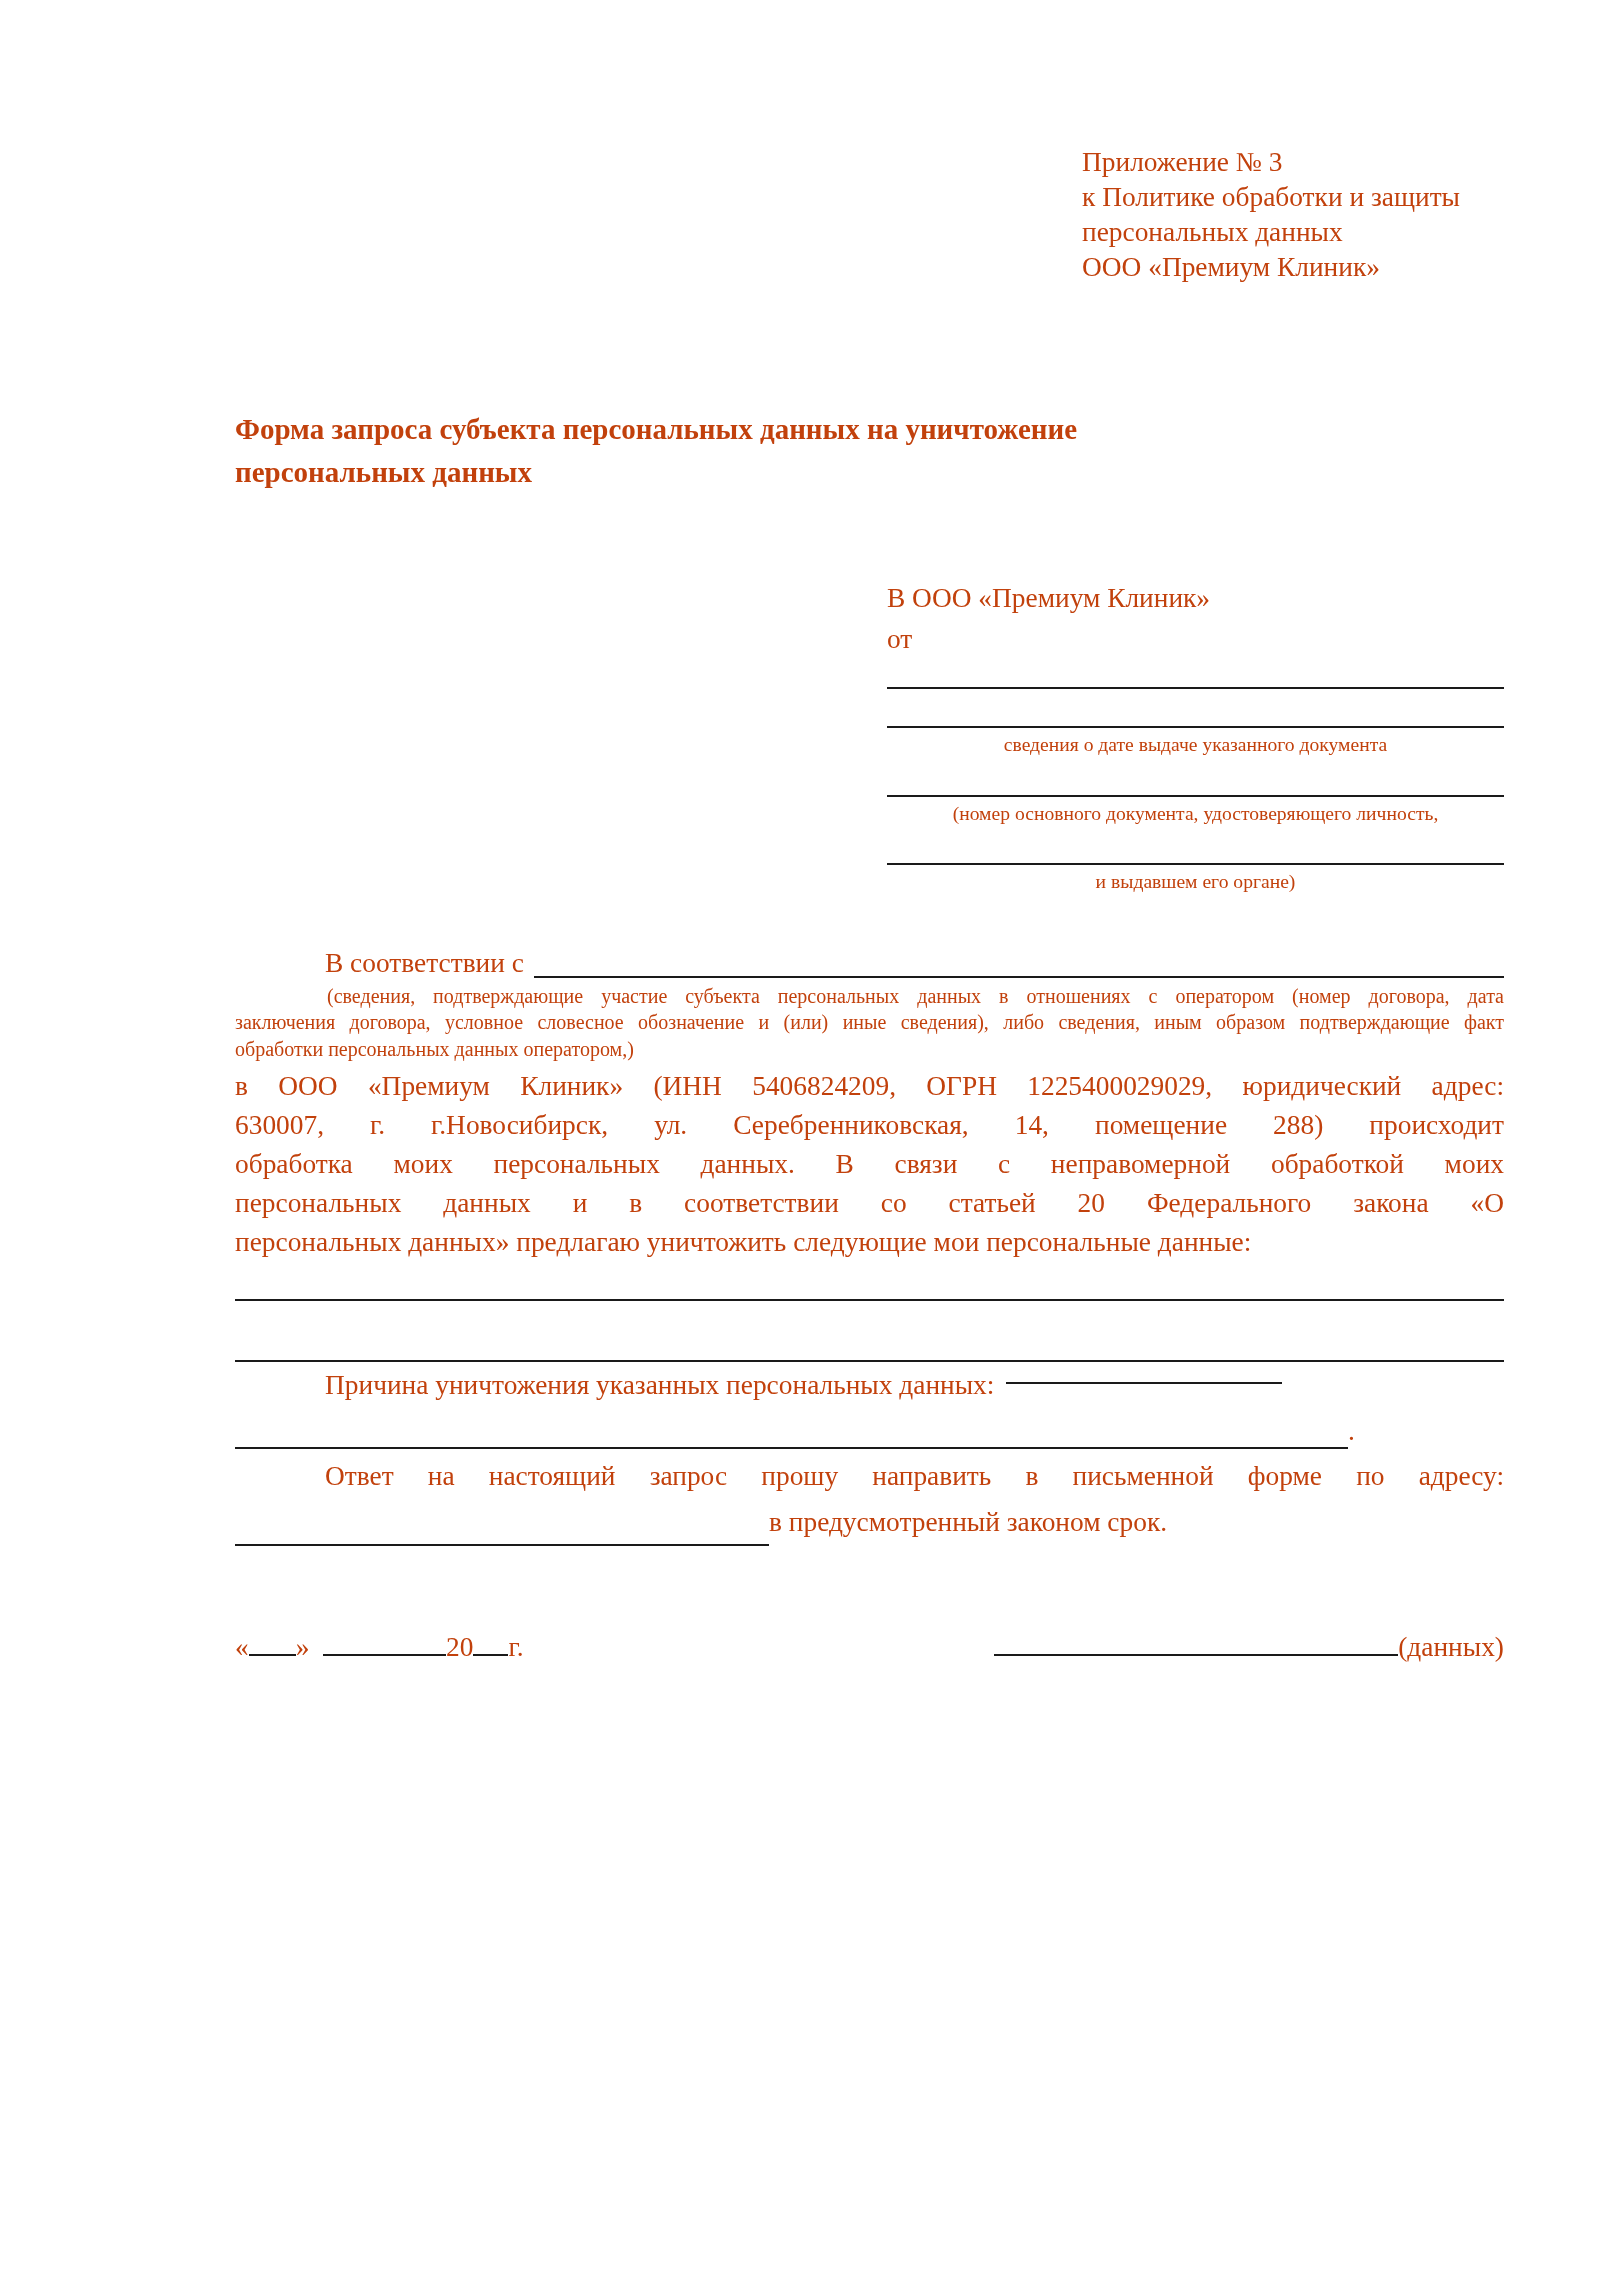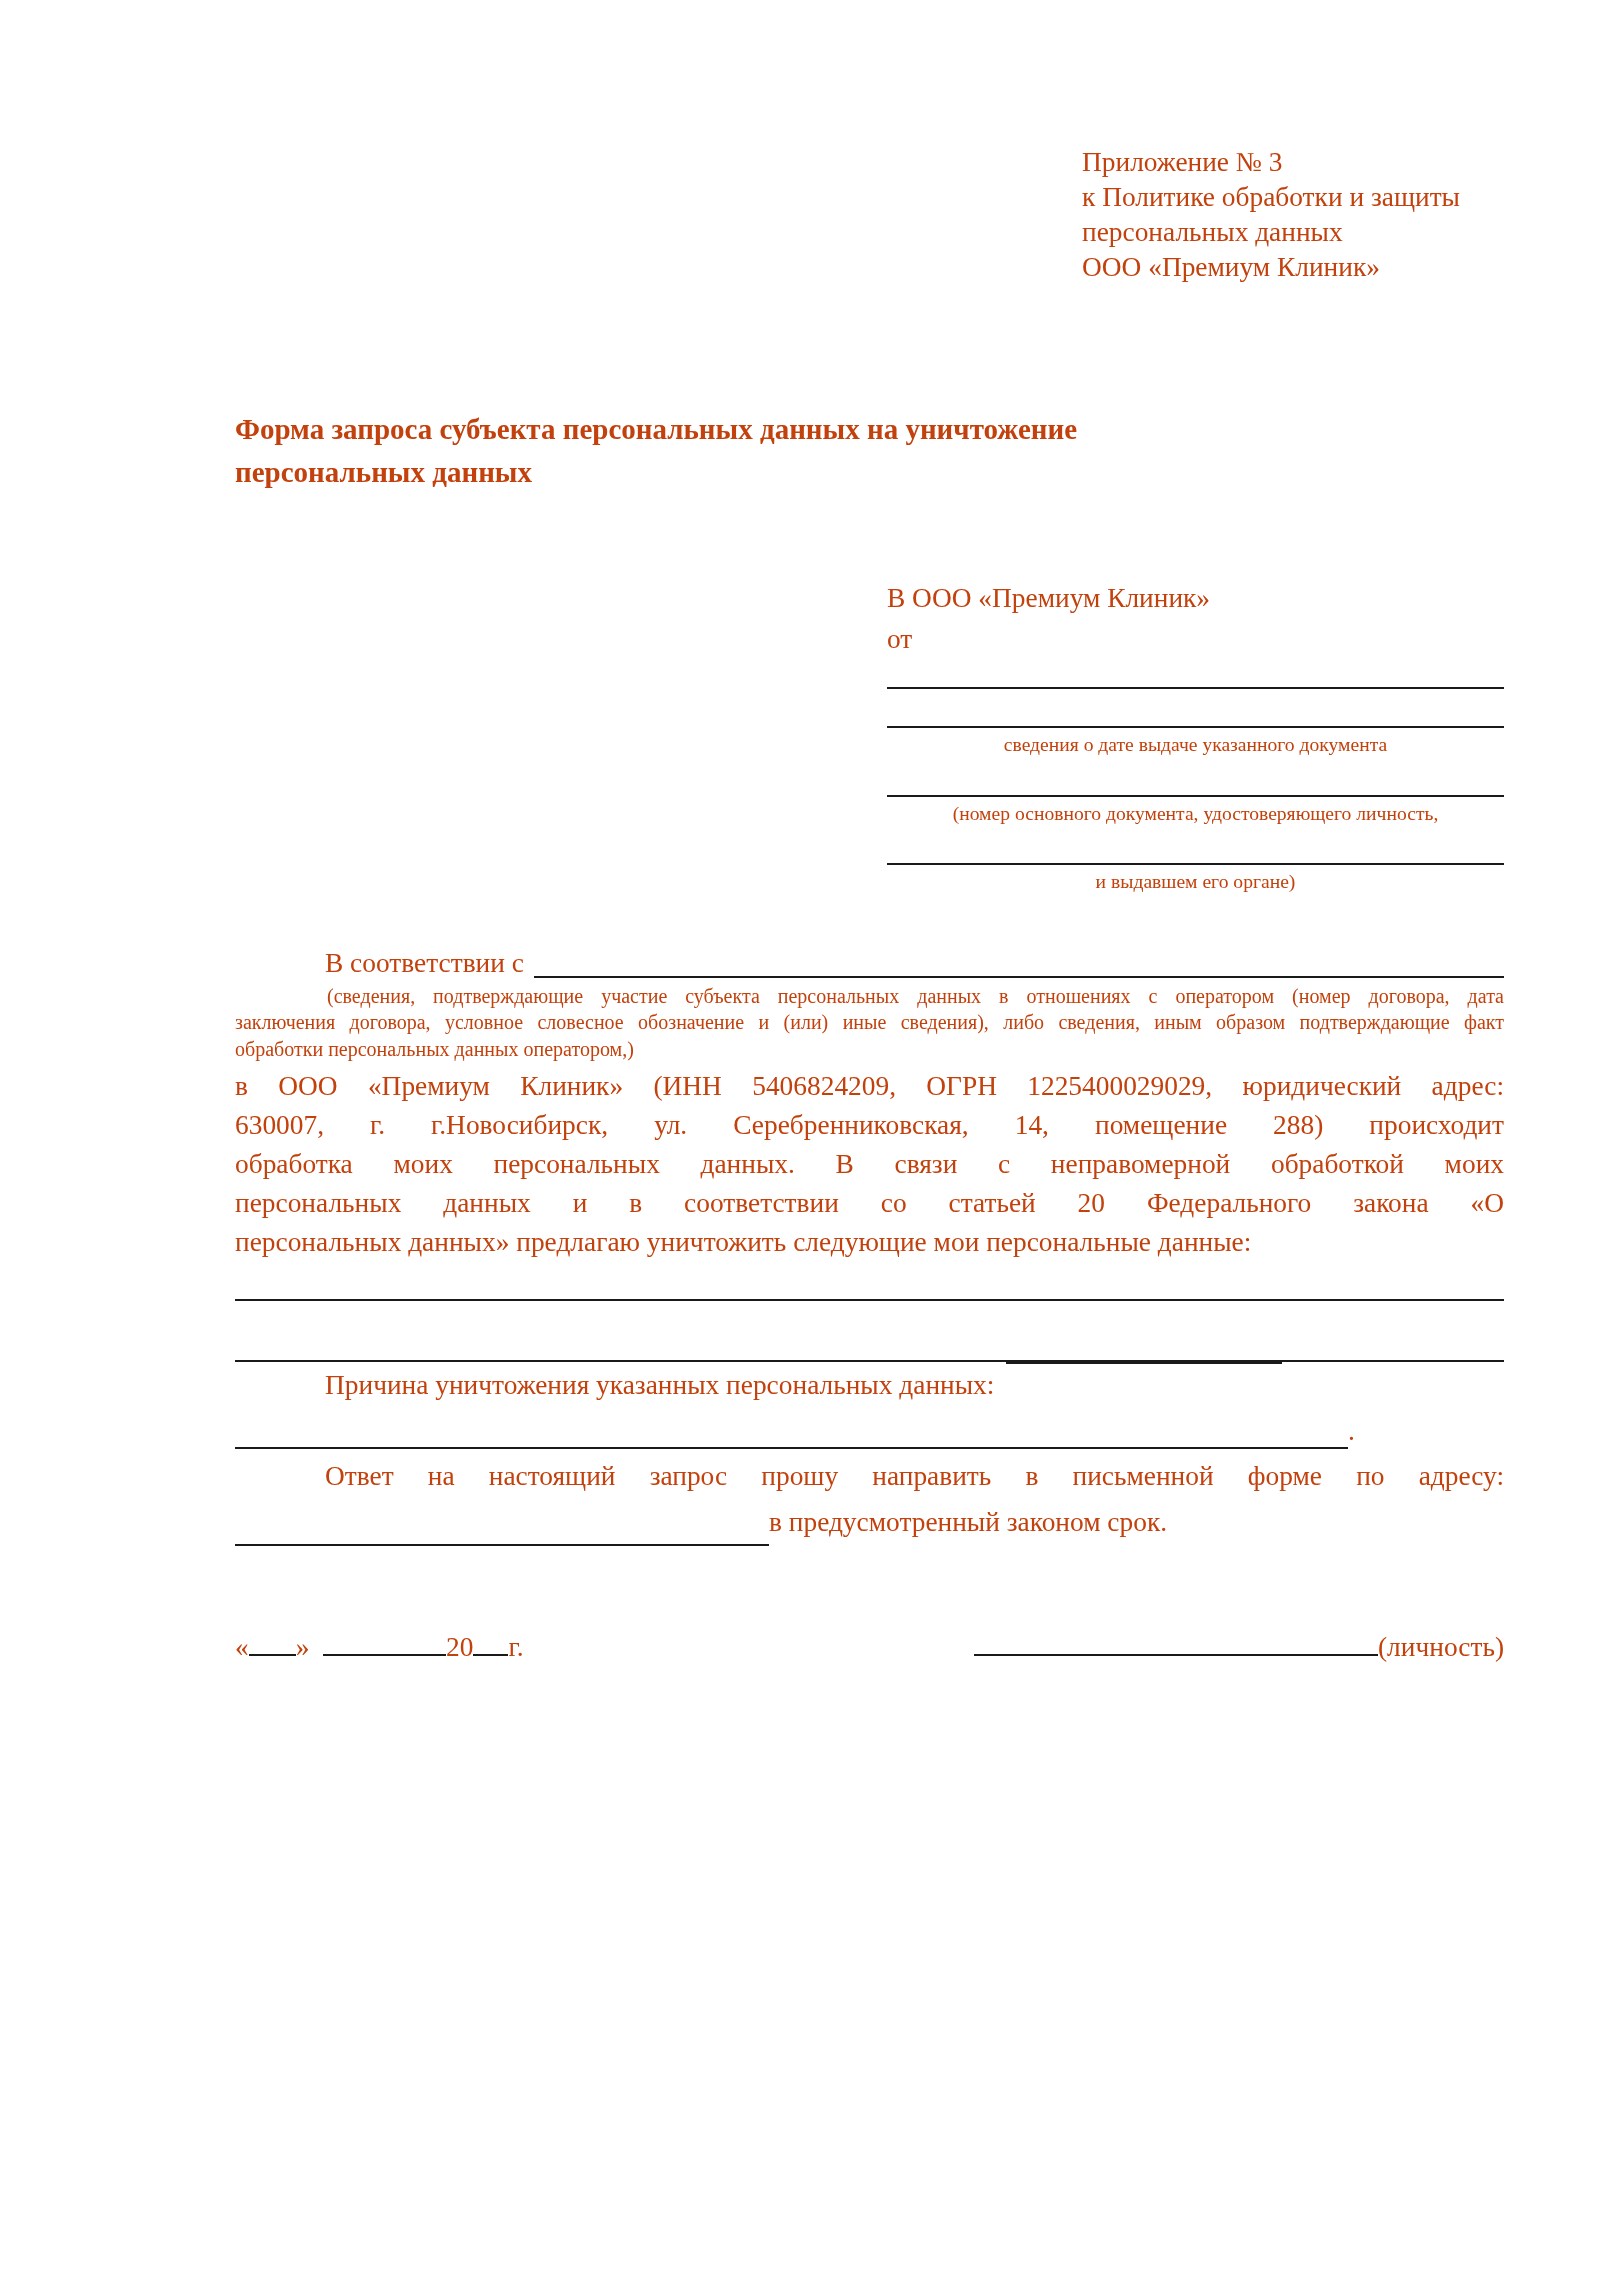--- a/index.html
+++ b/index.html
@@ -72,21 +72,21 @@
   .par-l.last { text-align-last: left; }
 
   
   .blank-row { border-bottom: 2.9px solid #1a1a1a; }
   .blank-row.h1 { height: 37px; }
   .blank-row.h2 { height: 59px; }
 
   
   .reason {
     display: flex;
-    align-items: flex-start;
+    align-items: center;
     padding-left: 90px;
     line-height: 47px;
     white-space: nowrap;
   }
   .reason .rfill { width: 276px; border-bottom: 2.9px solid #1a1a1a; margin: 0 0 4.9px 11.8px; }
 
   
   .pline { display: flex; align-items: flex-end; line-height: 45px; }
   .pline .pfill { width: 1113px; border-bottom: 2.9px solid #1a1a1a; margin: 0 0 4.9px 0; }
 
@@ -187,18 +187,18 @@
     <span class="tblank"></span>
     <span>в предусмотренный законом срок.</span>
   </div>
 
   <div class="footer-row">
     <span class="date">
       <span>«</span><span class="bl w48"></span><span>»</span><span class="bl w126"></span><span>20</span><span class="bl w36"></span><span>г.</span>
     </span>
     <span class="sig">
       <span class="bl w412"></span>
-        <span>(личность)</span>
+        <span>(данных)</span>
     </span>
   </div>
 
 </div>
 
 
 </body></html>

